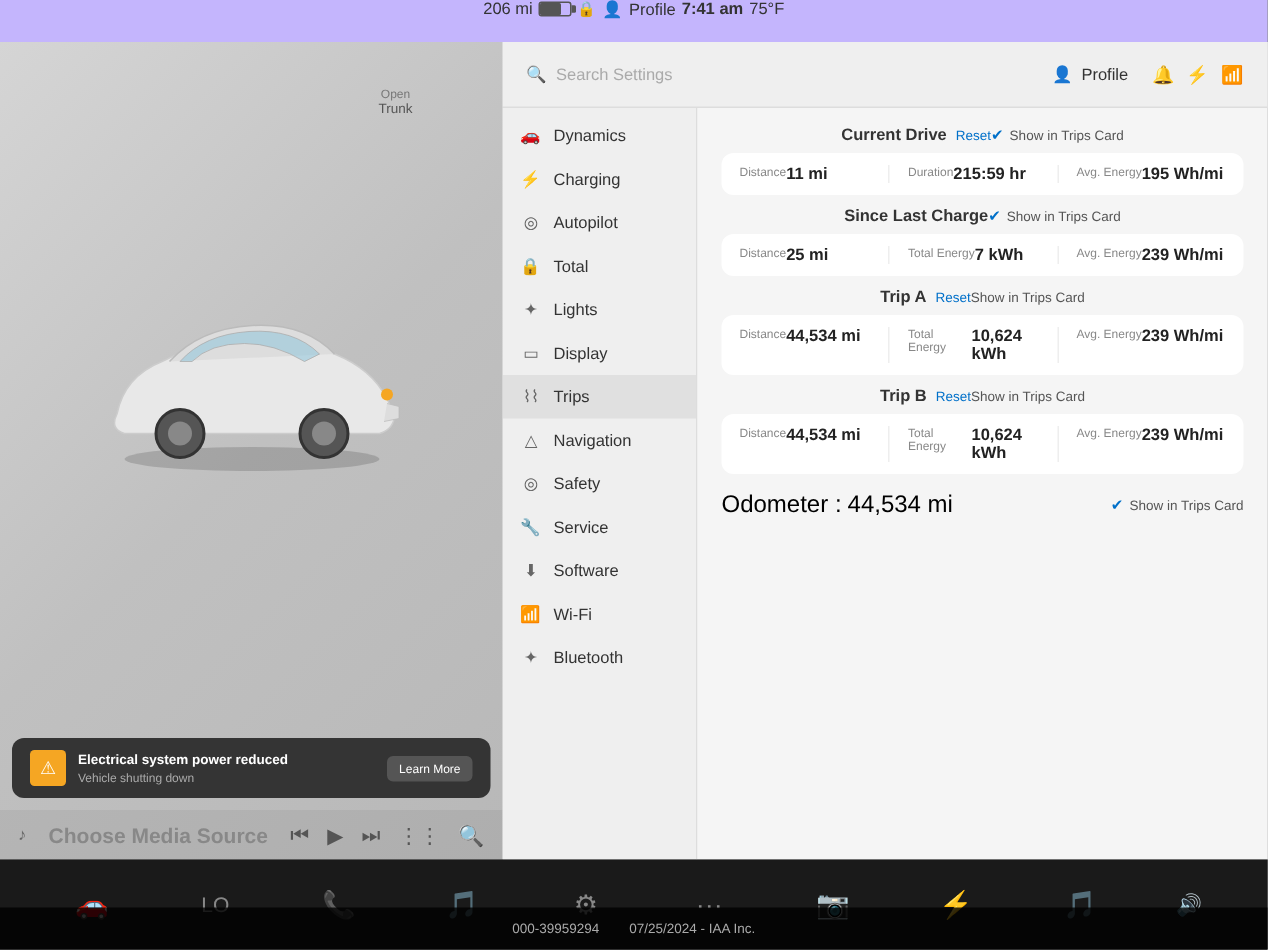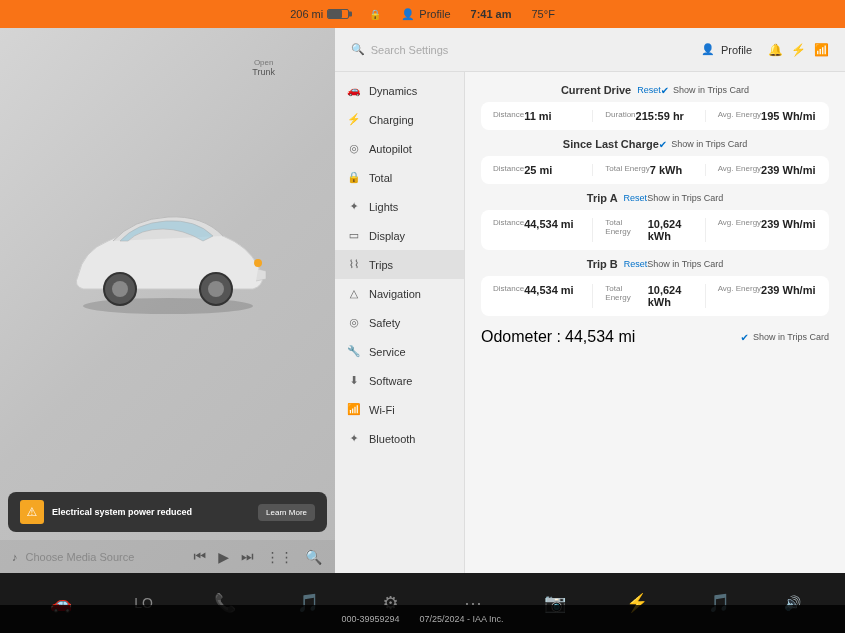--- a/index.html
+++ b/index.html
@@ -12,25 +12,25 @@
       position: relative;
     }
 
     
     .status-bar {
       position: absolute;
       top: 0;
       left: 0;
       right: 0;
       height: 28px;
-      background: #f97316;
-      display: flex;
-      align-items: center;
+      background: #c4b5fd;
+      display: flex;
+      align-items: flex-start;
       justify-content: center;
-      gap: 20px;
+      gap: 4px;
       font-size: 11px;
       color: #333;
       z-index: 10;
     }
     .status-bar .range {
       display: flex; align-items: center; gap: 4px;
     }
     .battery-icon {
       width: 22px; height: 10px; border: 1.5px solid #555; border-radius: 2px; position: relative; display: inline-block;
     }
@@ -127,21 +127,21 @@
 
     
     .media-player {
       padding: 8px 12px;
       display: flex;
       align-items: center;
       gap: 8px;
       background: rgba(0,0,0,0.05);
     }
     .media-icon { font-size: 11px; color: #666; }
-    .media-source { font-size: 11px; color: #888; flex: 1; text-align: left; }
+    .media-source { font-size: 14px; color: #888; flex: 1; text-align: center; font-weight: bold; }
     .media-controls { display: flex; align-items: center; gap: 12px; }
     .media-btn { font-size: 14px; color: #555; cursor: pointer; }
 
     
     .right-side {
       flex: 1;
       display: flex;
       flex-direction: column;
       background: #f5f5f5;
     }
@@ -379,20 +379,21 @@
         <circle cx="210" cy="72" r="4" fill="#f5a623"></circle>
 
         <path d="M210 78 L218 80 L218 88 L208 90" fill="#ddd" stroke="#bbb" stroke-width="0.5"></path>
       </svg>
     </div>
 
     <div class="warning-banner">
       <div class="warning-icon">⚠</div>
       <div class="warning-text">
         <div class="warning-title">Electrical system power reduced</div>
+        <div class="warning-sub">Vehicle shutting down</div>
       </div>
       <button class="learn-more-btn">Learn More</button>
     </div>
 
     <div class="media-player">
       <span class="media-icon">♪</span>
       <span class="media-source">Choose Media Source</span>
       <div class="media-controls">
         <span class="media-btn">⏮</span>
         <span class="media-btn">▶</span>

